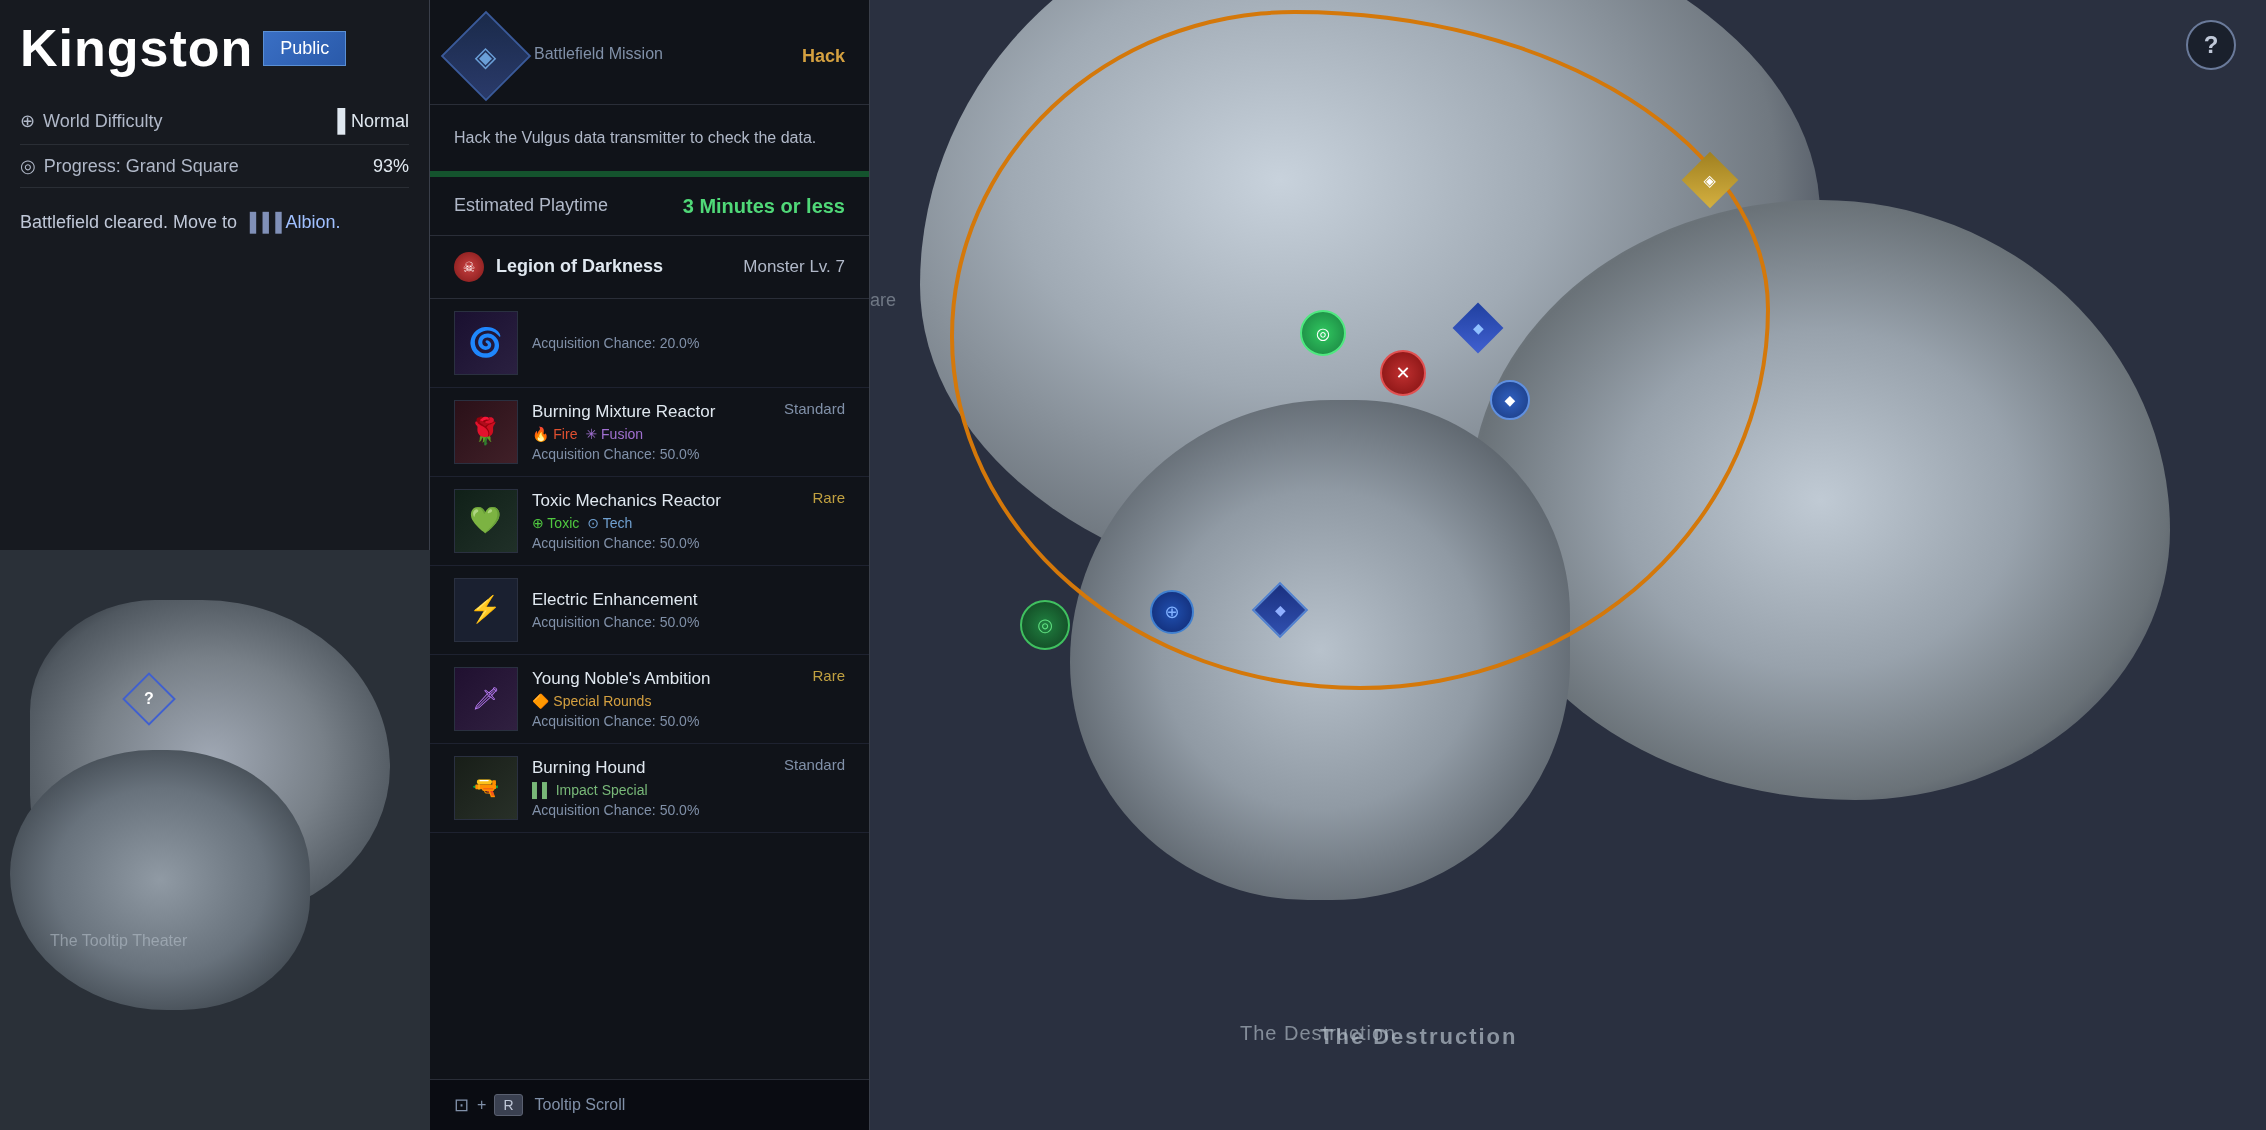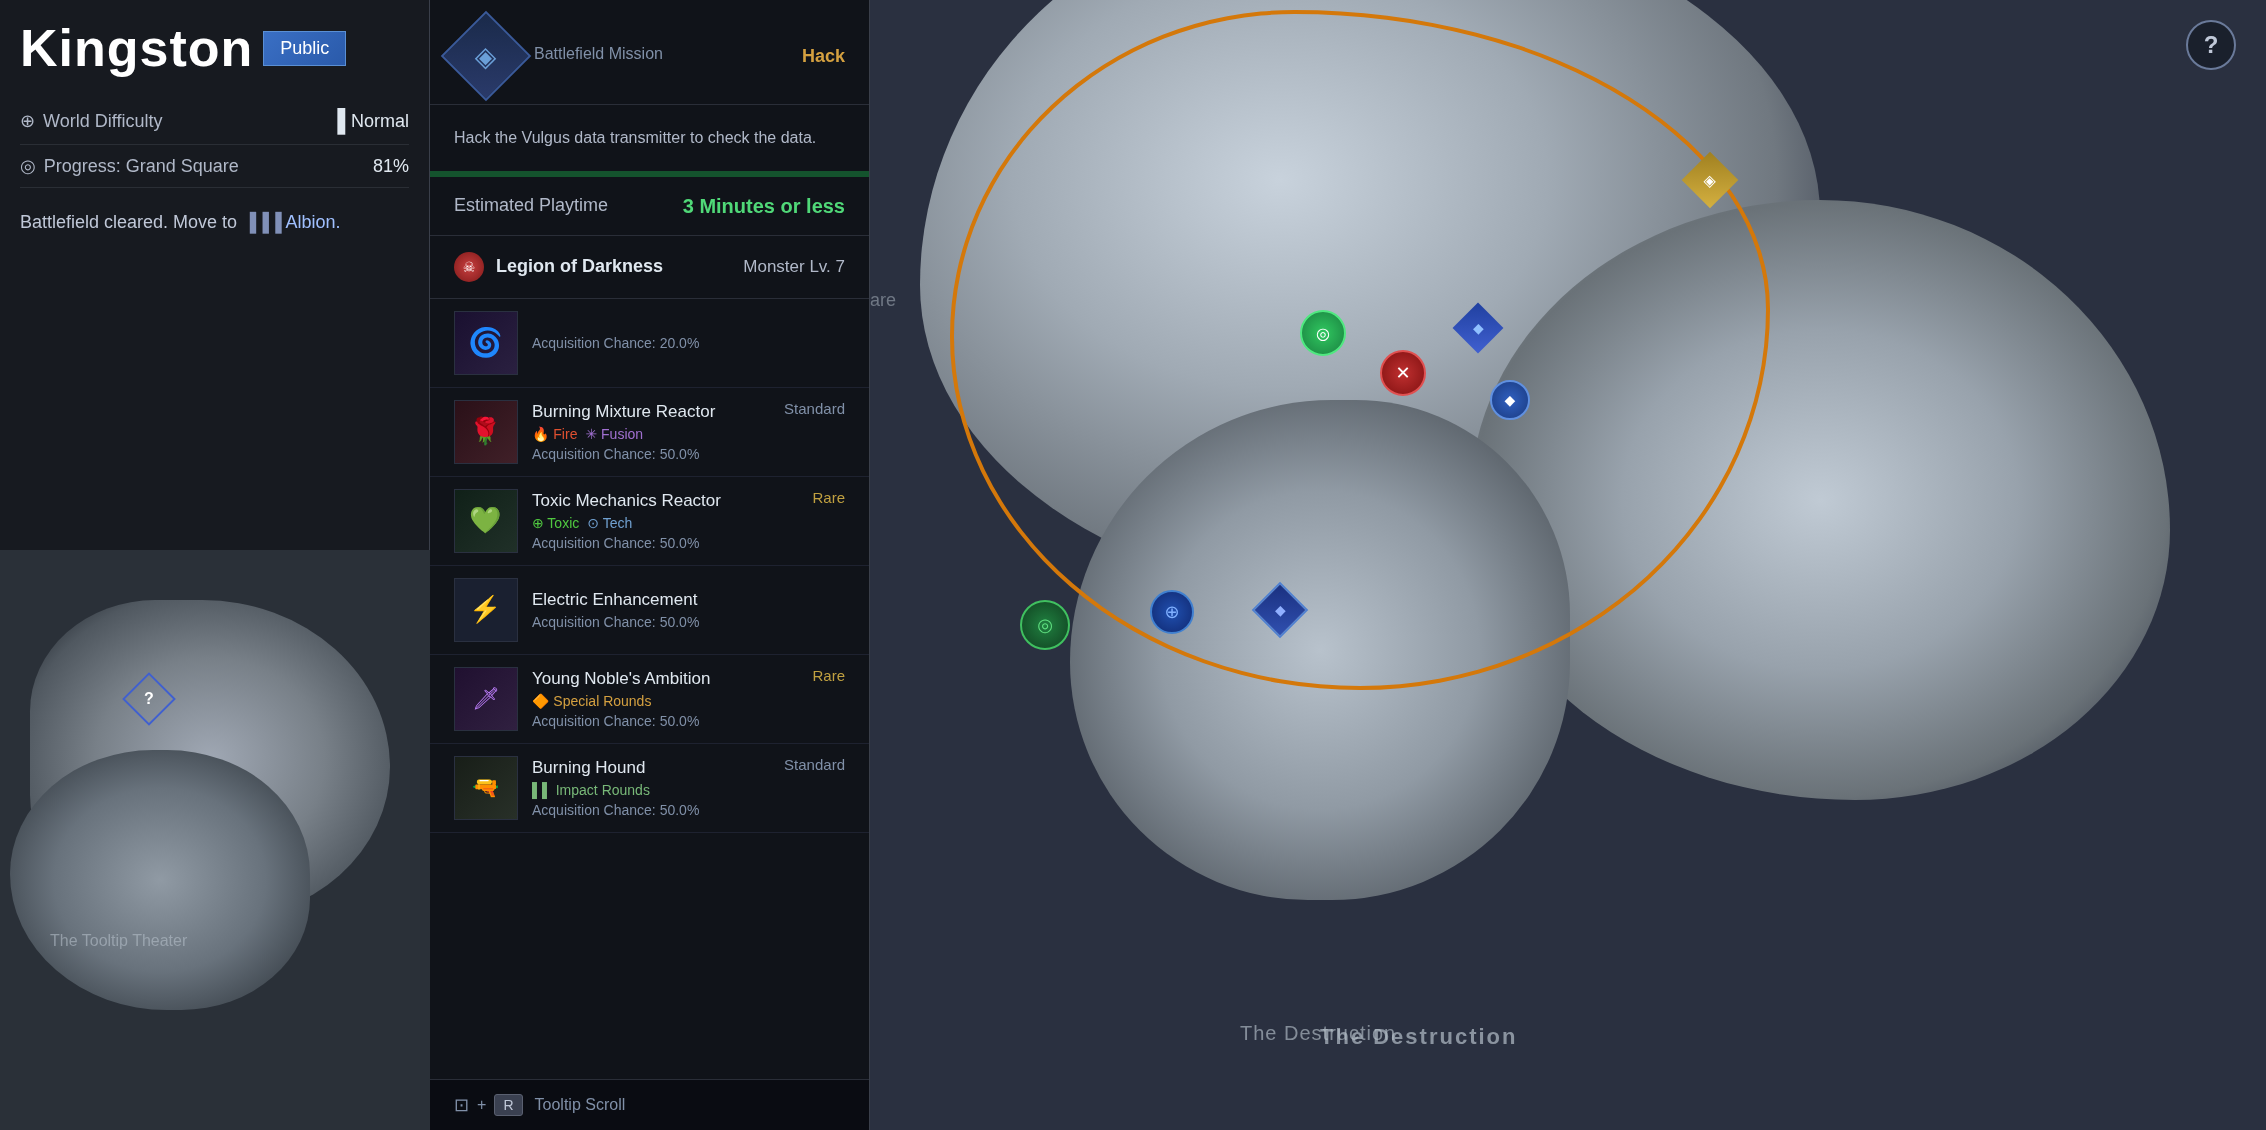--- a/index.html
+++ b/index.html
@@ -438,21 +438,21 @@
         <span>Normal</span>
       </span>
     </div>
 
     <div class="info-row">
       <span class="info-row-label">
         <span>◎</span>
         <span>Progress: Grand Square</span>
       </span>
       <span class="info-row-value">
-        <span>81%</span>
+        <span>93%</span>
       </span>
     </div>
   </div>
 
   <div id="battlefield-msg">
     <span>Battlefield cleared. Move to</span>
     <span class="albion-link">
       <span style="color:#8090b8;">▐▐▐</span>
       <span style="color:#a0c0ff;">Albion.</span>
     </span>
@@ -571,21 +571,21 @@
 
     <div class="drop-row">
       <div class="drop-icon" style="background:linear-gradient(135deg, #181e18, #283028);">
         <div class="drop-icon-bg">
           <span style="font-size:22px; color:#80a880;">🔫</span>
         </div>
       </div>
       <div class="drop-info">
         <div class="drop-name">Burning Hound</div>
         <div class="drop-tags">
-          <span class="drop-tag tag-impact">▌▌ Impact Rounds</span>
+          <span class="drop-tag tag-impact">▌▌ Impact Special</span>
         </div>
         <div class="drop-chance">Acquisition Chance: 50.0%</div>
       </div>
       <div class="drop-rarity rarity-standard">Standard</div>
     </div>
   </div>
 
   <div id="tooltip-footer">
     <span style="color:#8090a8; font-size:18px;">⊡</span>
     <span style="color:#8090a8; font-size:16px;">+</span>

